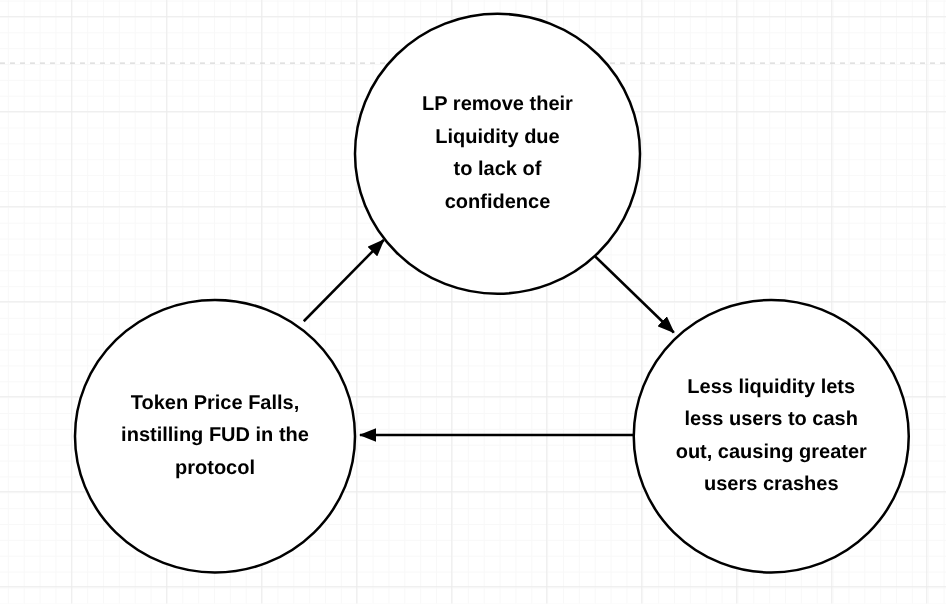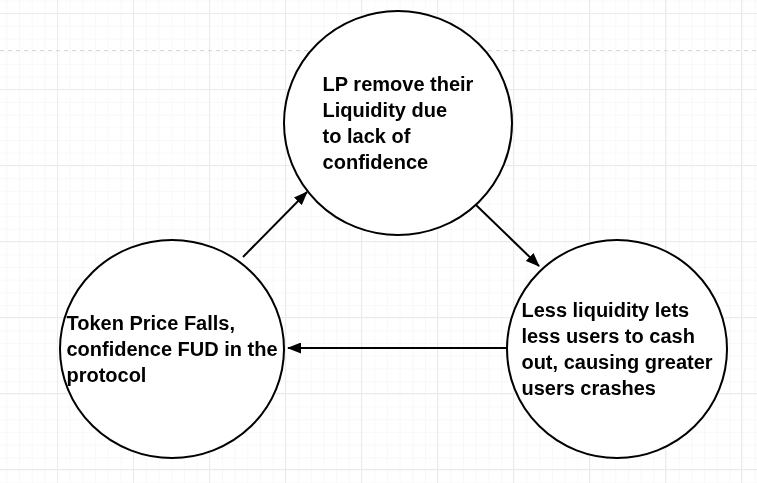--- a/index.html
+++ b/index.html
@@ -29,23 +29,23 @@
     position: absolute;
     left: 0;
     top: 0;
   }
 
   .node-label {
     position: absolute;
     display: flex;
     align-items: center;
     justify-content: center;
-    text-align: left;
+    text-align: center;
     font-weight: 700;
-    font-size: 20px;
+    font-size: 16px;
     line-height: 26px;
     color: #000000;
     white-space: pre-line;
   }
 
   .label-top   { left: 283px; top: 11px;  width: 230px; height: 224px; }
   .label-left  { left: 57px;  top: 240px; width: 230px; height: 218px; }
   .label-right { left: 502px; top: 240px; width: 230px; height: 218px; }
 </style>
 </head>
@@ -70,21 +70,21 @@
     <line x1="476" y1="205" x2="539" y2="266" stroke-width="2" marker-end="url(#arrowhead)" stroke="#000000"></line>
     <line x1="507" y1="348" x2="288" y2="348" stroke-width="2" marker-end="url(#arrowhead)" stroke="#000000"></line>
   </svg>
 
   <div class="node-label label-top">LP remove their
 Liquidity due
 to lack of
 confidence</div>
 
   <div class="node-label label-left">Token Price Falls,
-confidence FUD in the
+instilling FUD in the
 protocol</div>
 
   <div class="node-label label-right">Less liquidity lets
 less users to cash
 out, causing greater
 users crashes</div>
 
 </div>
 
 </body></html>

